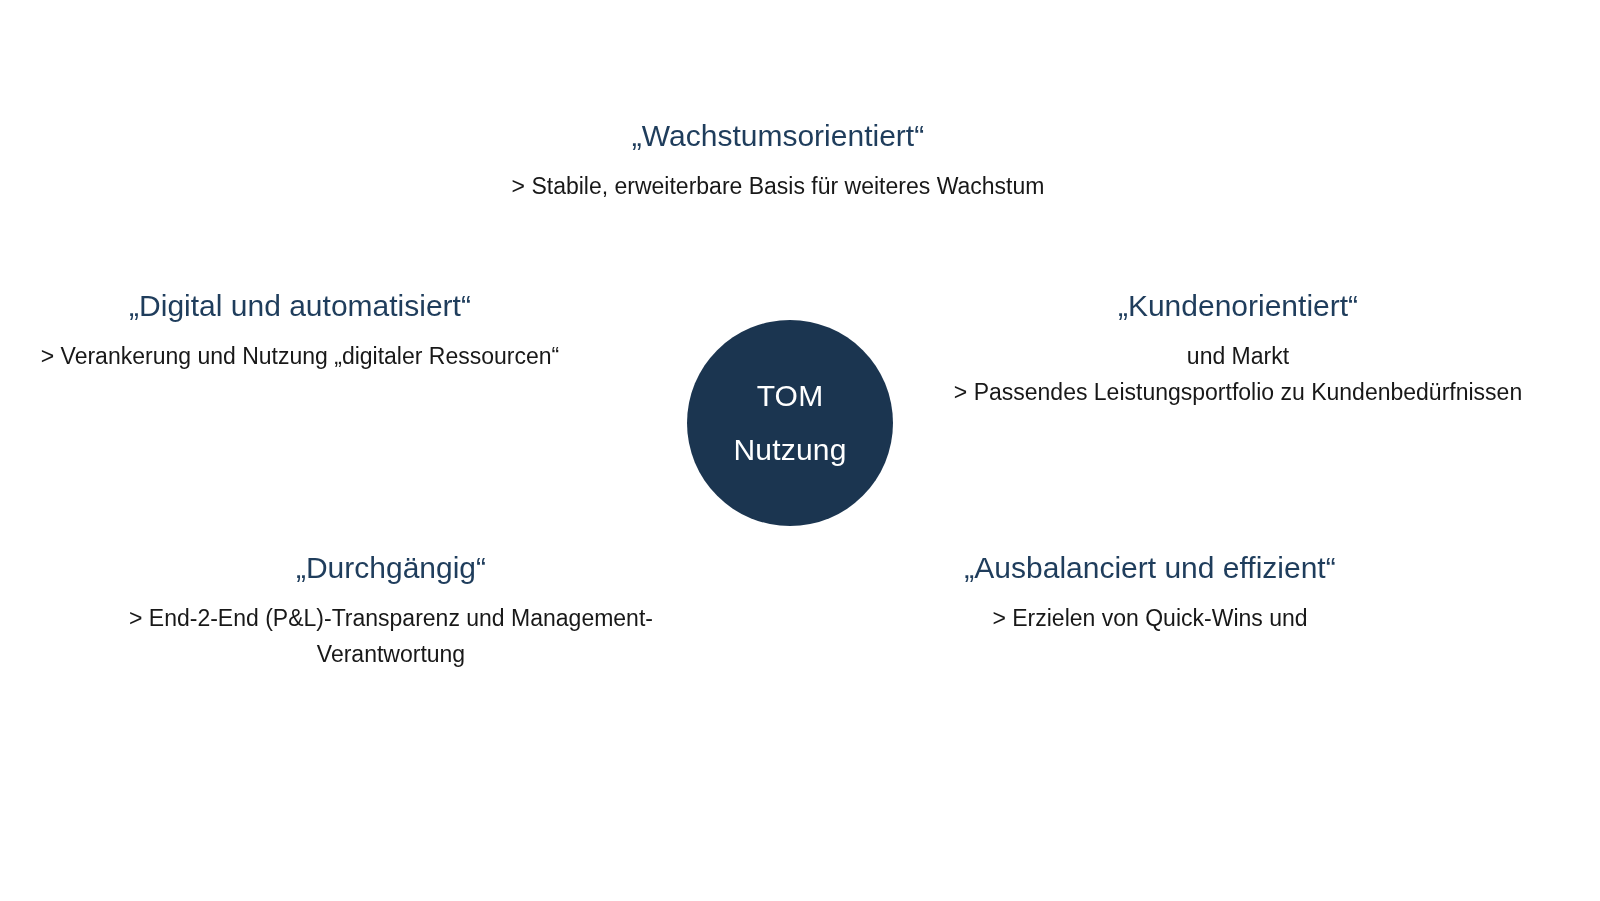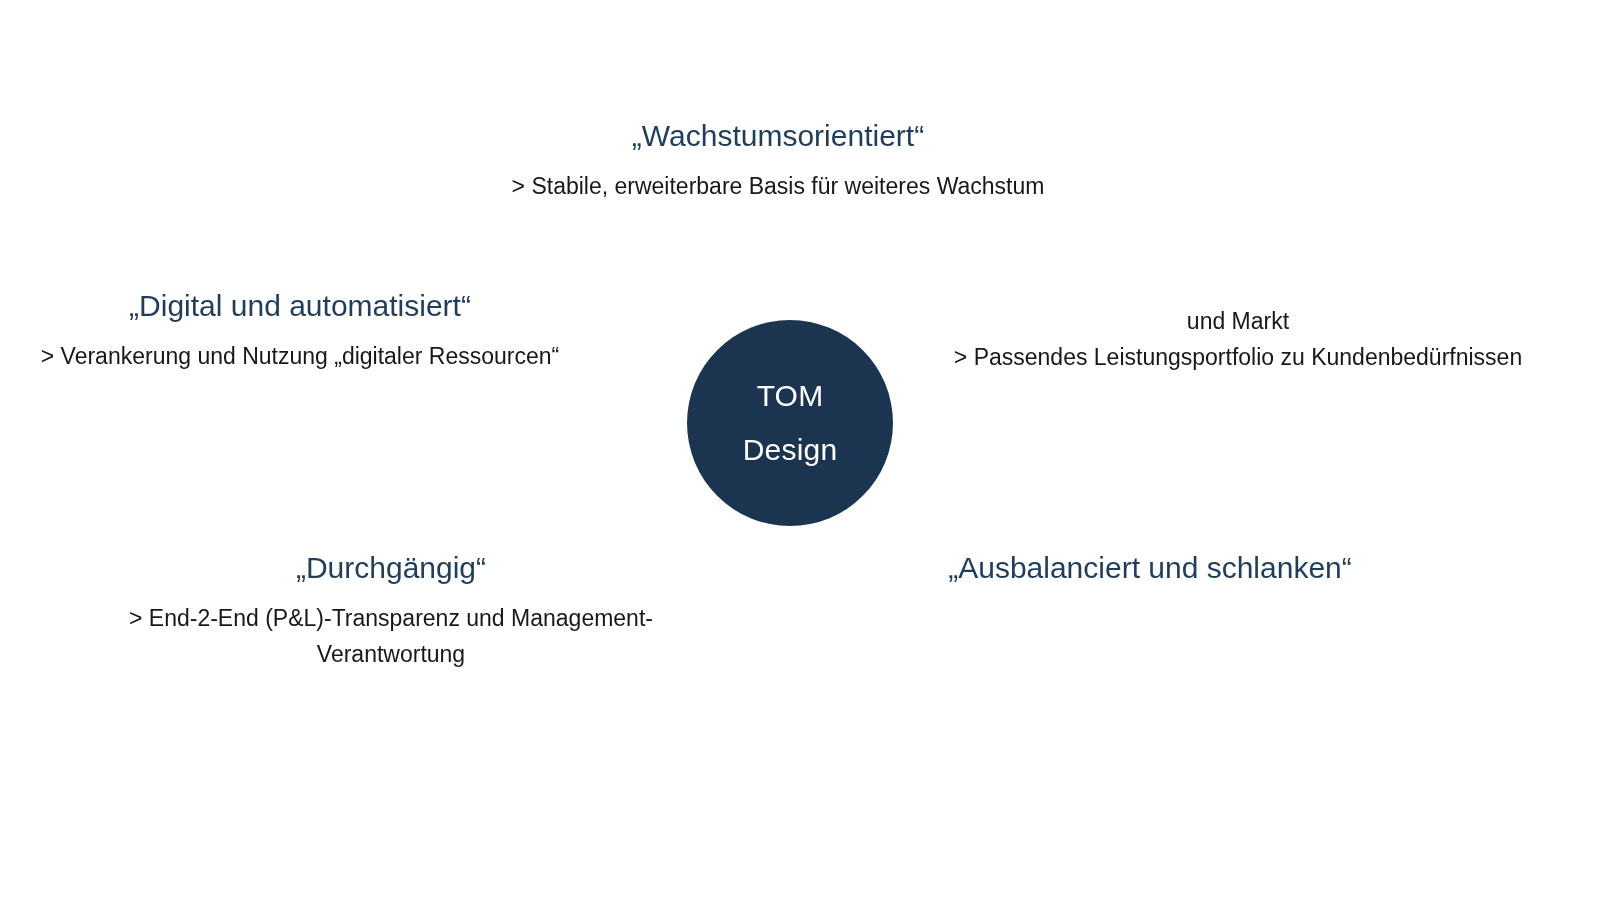--- a/index.html
+++ b/index.html
@@ -83,51 +83,53 @@
   #node-end2end  .node-body,
   #node-balanced .node-body { line-height: 1.55; }
 </style>
 </head>
 <body>
 
 <div id="slide">
 
   <div class="hub">
     <span class="hub-line first">TOM</span>
-    <span class="hub-line">Design</span>
+    <span class="hub-line">Nutzung</span>
   </div>
 
   <div class="node" id="node-growth">
     <p class="node-title">„Wachstumsorientiert“</p>
     <p class="node-body">
       <span class="line">&gt; Stabile, erweiterbare Basis für weiteres Wachstum</span>
     </p>
   </div>
 
   <div class="node" id="node-digital">
     <p class="node-title">„Digital und automatisiert“</p>
     <p class="node-body">
       <span class="line">&gt; Verankerung und Nutzung „digitaler Ressourcen“</span>
     </p>
   </div>
 
   <div class="node" id="node-customer">
+    <p class="node-title">„Kundenorientiert“</p>
     <p class="node-body">
       <span class="line">und Markt</span>
       <span class="line">&gt; Passendes Leistungsportfolio zu Kundenbedürfnissen</span>
     </p>
   </div>
 
   <div class="node" id="node-end2end">
     <p class="node-title">„Durchgängig“</p>
     <p class="node-body">
       <span class="line">&gt; End-2-End (P&amp;L)-Transparenz und Management-</span>
       <span class="line">Verantwortung</span>
     </p>
   </div>
 
   <div class="node" id="node-balanced">
-    <p class="node-title">„Ausbalanciert und schlanken“</p>
+    <p class="node-title">„Ausbalanciert und effizient“</p>
     <p class="node-body">
+      <span class="line">&gt; Erzielen von Quick-Wins und</span>
     </p>
   </div>
 
 </div>
 
 </body></html>

